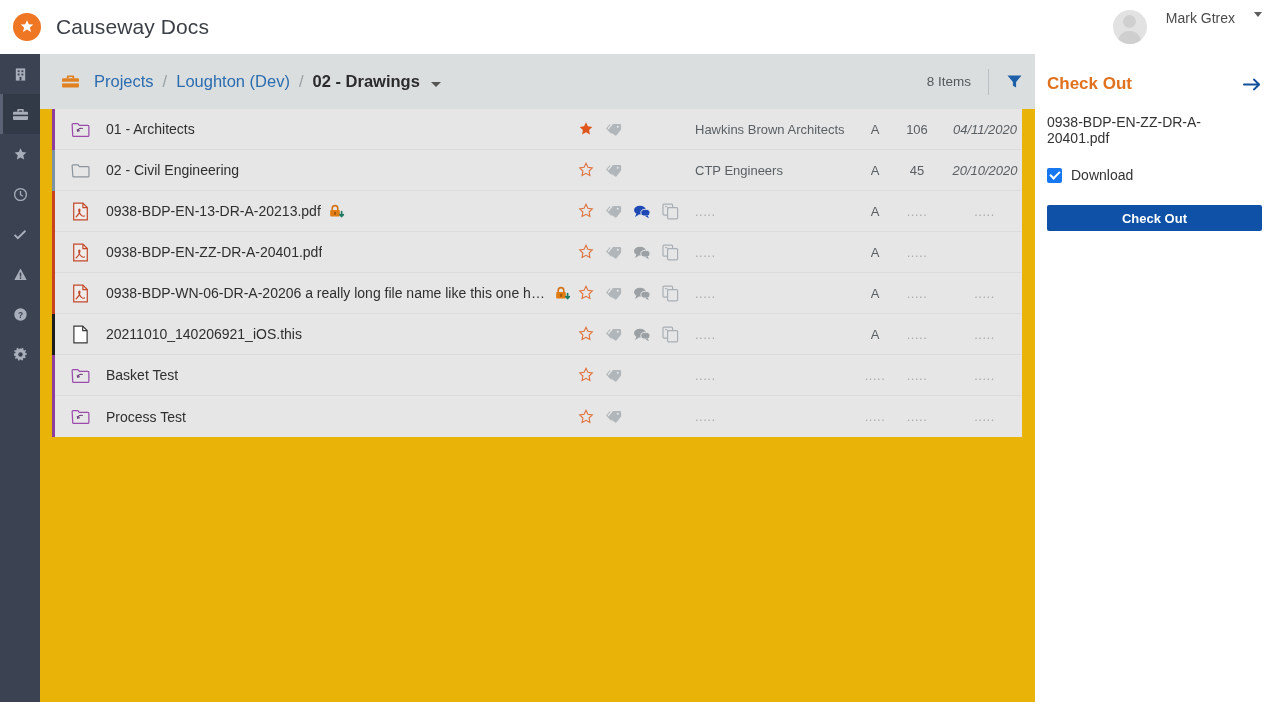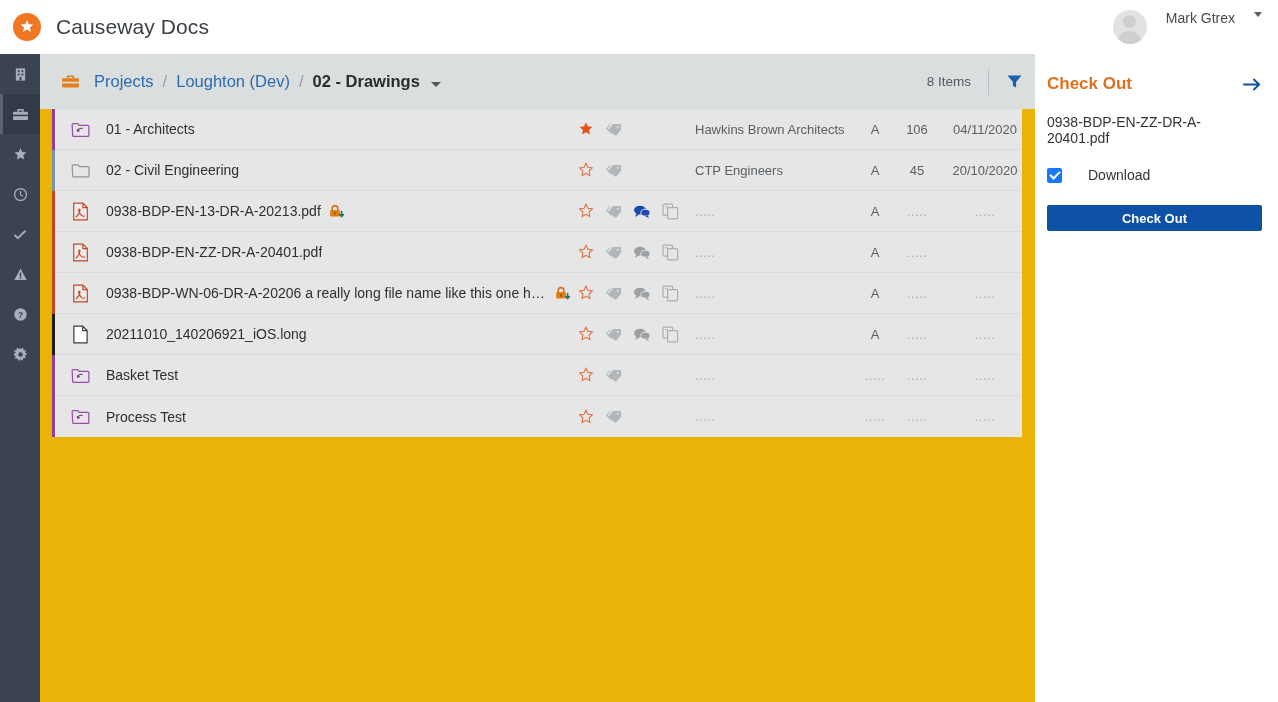--- a/index.html
+++ b/index.html
@@ -163,21 +163,21 @@
   .cell-rev {
     width: 38px; min-width: 38px; text-align: center;
     font-size: 13px; color: #5a5f63;
   }
   .cell-size {
     width: 46px; min-width: 46px; text-align: center;
     font-size: 13px; color: #5a5f63;
   }
   .cell-date {
     width: 90px; min-width: 90px; text-align: center;
-    font-size: 13px; color: #5a5f63;
+    font-size: 13px; color: #5a5f63; font-style: italic;
   }
   .dots { color: #a9adb0; letter-spacing: .5px; }
 
   
   .panel {
     position: absolute; top: 54px; left: 1035px;
     width: 243px; height: 648px;
     background: #ffffff;
     padding: 20px 16px 0 12px;
   }
@@ -185,21 +185,21 @@
     display: flex; align-items: center; justify-content: space-between;
     margin-bottom: 20px;
   }
   .panel-title {
     color: #e0711f; font-size: 17px; font-weight: bold;
   }
   .panel-arrow { color: #11509b; display: flex; align-items: center; cursor: pointer; }
   .panel-filename {
     font-size: 14px; color: #333; margin-bottom: 21px;
   }
-  .checkrow { display: flex; align-items: center; gap: 26px; margin-bottom: 22px; }
+  .checkrow { display: flex; align-items: center; gap: 9px; margin-bottom: 22px; }
   .cb {
     width: 15px; height: 15px; border-radius: 2px;
     background: #1778f2; position: relative;
     display: inline-block; cursor: pointer;
   }
   .cb::after {
     content: ""; position: absolute; left: 4.5px; top: 1.5px;
     width: 4px; height: 8px; border: solid #fff;
     border-width: 0 2px 2px 0; transform: rotate(45deg);
   }
@@ -530,21 +530,21 @@
       </div>
       <div class="row">
         <span class="accent" style="background: rgb(29, 29, 29);"></span>
         <div class="cell-name">
           <span class="type-icon">
             <svg width="17" height="19" viewBox="0 0 16 19">
               <path d="M1.4 1.2h8.8l4.4 4.4v12.2H1.4z" fill="#ffffff" stroke="#3a3a3a" stroke-width="1.2"></path>
               <path d="M10.2 1.2v4.4h4.4" fill="none" stroke="#3a3a3a" stroke-width="1.2"></path>
             </svg>
           </span>
-          <span class="name-text">20211010_140206921_iOS.long</span>
+          <span class="name-text">20211010_140206921_iOS.this</span>
         </div>
         <div class="cell-actions">
           <span class="act">
             <svg width="16" height="16" viewBox="0 0 16 16">
               <path d="M8 1.3l1.9 4 4.4.6-3.2 3.1.8 4.4L8 11.3 4.1 13.4l.8-4.4L1.7 5.9l4.4-.6z" fill="none" stroke="#e0713c" stroke-width="1.1"></path>
             </svg>
           </span>
           <span class="act">
             <svg width="17" height="15" viewBox="0 0 18 15">
               <path d="M7.4 1.6h7.2a1.4 1.4 0 011.4 1.4v4.6l-4.6 5.8a1.4 1.4 0 01-2 .2L3.1 9.2a1.4 1.4 0 01-.2-2z" fill="#b0b6ba"></path>

